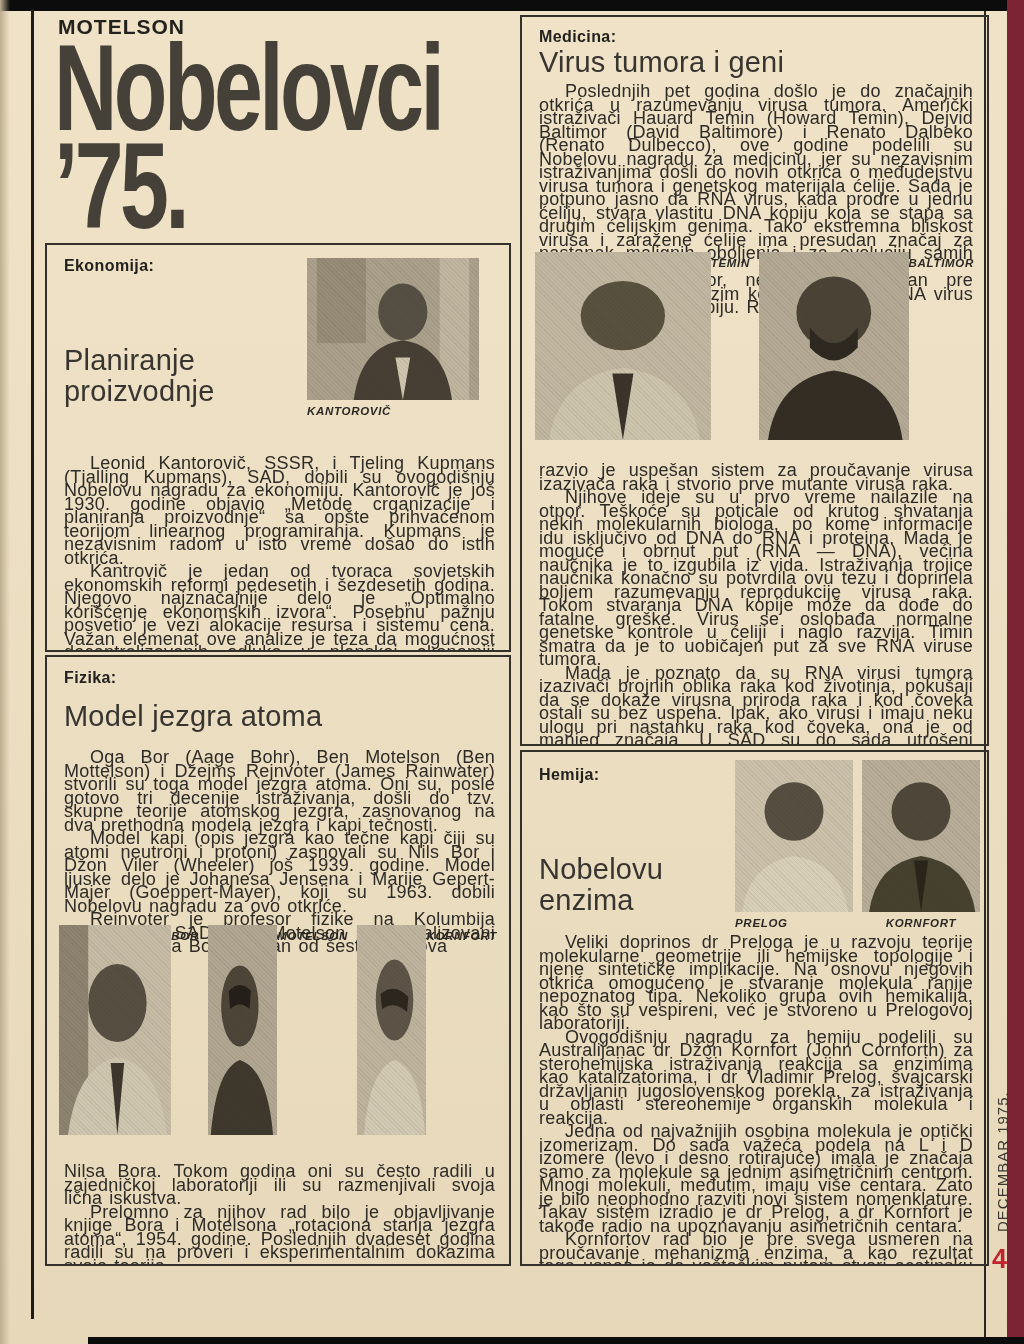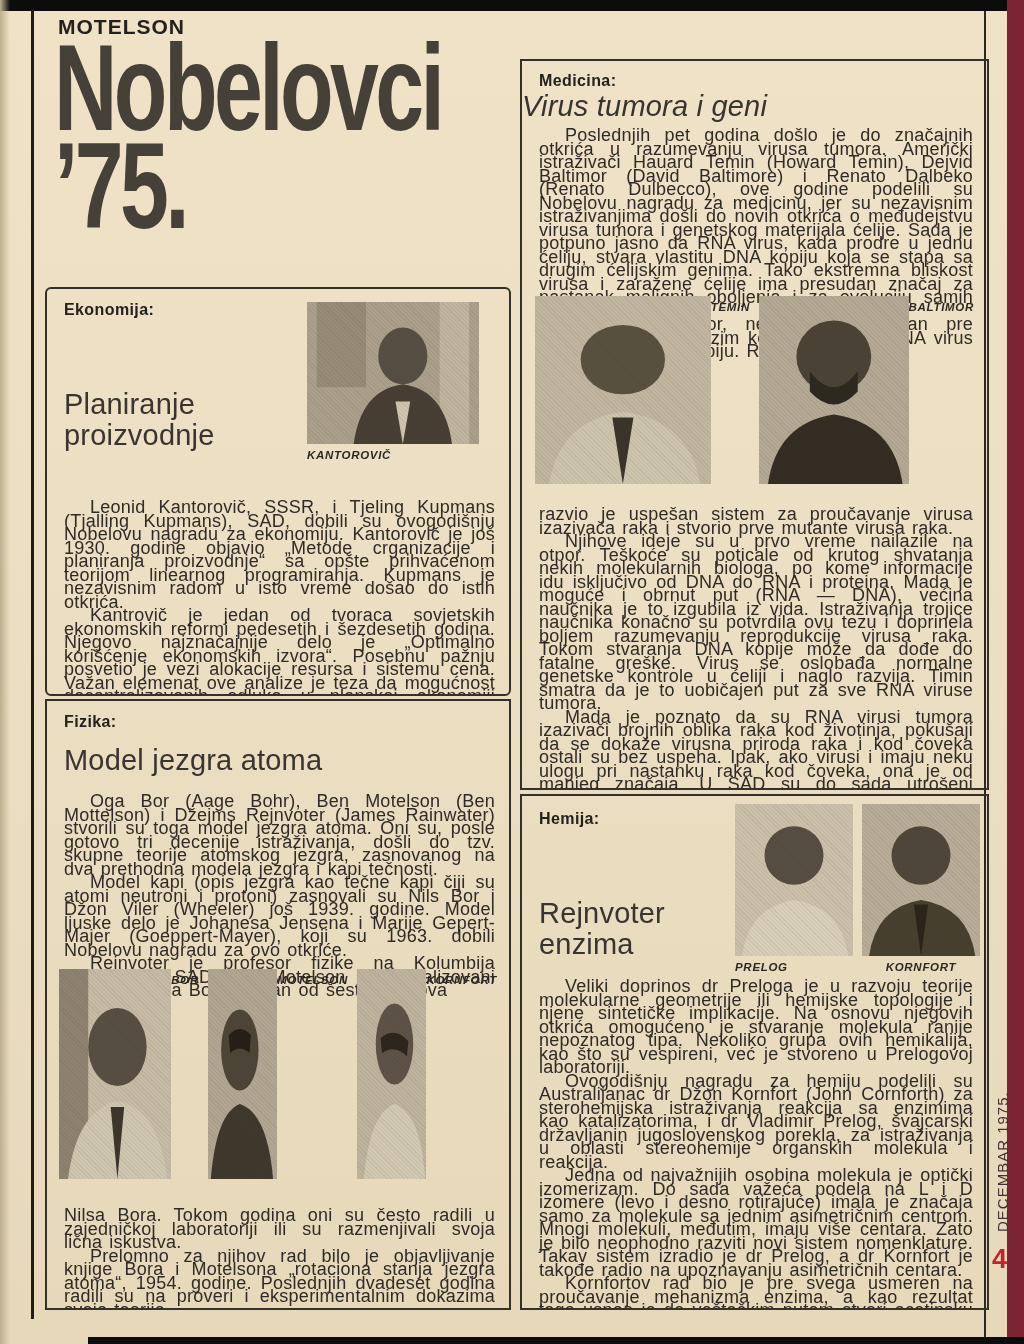--- a/index.html
+++ b/index.html
@@ -25,21 +25,21 @@
   }
   .page-number{position:absolute;left:992px;top:1244px;font-size:27px;font-weight:bold;color:var(--red);}
 
   .kicker{position:absolute;left:58px;top:15px;font-size:21px;font-weight:bold;letter-spacing:1px;color:#23211d;}
   .masthead{position:absolute;left:54px;top:40px;width:470px;}
   .masthead .t{
     font-size:122px;font-weight:bold;color:#454139;line-height:0.80;
     letter-spacing:-5px;transform:scaleX(0.72);transform-origin:left top;white-space:nowrap;
   }
 
-  .box{position:absolute;border:2px solid #34312b;overflow:hidden;margin-top:44px;}
+  .box{position:absolute;border:2px solid #34312b;overflow:hidden;}
   .sec-label{position:absolute;font-size:16px;font-weight:bold;letter-spacing:0.4px;color:#23211d;}
   .sec-heading{position:absolute;font-size:29px;font-weight:400;letter-spacing:0.2px;line-height:1.08;color:#38342f;}
 
   .para{position:absolute;}
   .para p{margin:0;text-indent:26px;text-align:justify;font-size:18px;line-height:13.5px;
     letter-spacing:0.25px;word-spacing:1.8px;color:#2e2b26;}
   .para p.cont{text-indent:0;}
 
   .photo-wrap{position:absolute;}
   .photo-row{position:absolute;display:flex;gap:9px;}
@@ -62,21 +62,21 @@
   <div class="right-rule"></div>
   <div class="maroon-strip"></div>
   <div class="bottombar"></div>
 
   <div class="kicker">MOTELSON</div>
   <div class="masthead">
     <div class="t">Nobelovci</div>
     <div class="t">’75.</div>
   </div>
 
-  <div class="box" style="left:45px;top:243px;width:462px;height:405px;border-radius:6px;">
+  <div class="box" style="left:45px;top:243px;width:462px;height:405px;">
     <div class="sec-label" style="left:17px;top:12px;">Ekonomija:</div>
     <div class="photo-wrap" style="left:260px;top:13px;width:172px;">
       <div class="photo shade-b" style="height:142px;">
         <svg viewBox="0 0 140 100" preserveAspectRatio="none">
           <rect x="0" y="0" width="140" height="100" fill="#aaa08b"></rect>
           <rect x="8" y="0" width="40" height="60" fill="#968c77"></rect>
           <rect x="108" y="0" width="24" height="100" fill="#c0b6a0"></rect>
           <circle cx="78" cy="38" r="20" fill="#564f43"></circle>
           <path d="M38 100 Q44 62 78 58 Q112 62 118 100 Z" fill="#473f34"></path>
           <path d="M72 70 L78 100 L84 70 Z" fill="#cfc5ae"></path>
@@ -139,21 +139,21 @@
       </div>
     </div>
     <div class="para" style="left:17px;right:14px;top:508px;">
       <p class="cont">Nilsa Bora. Tokom godina oni su često radili u zajedničkoj laboratoriji ili su razmenjivali svoja lična iskustva.</p>
       <p>Prelomno za njihov rad bilo je objavljivanje knjige Bora i Motelsona „rotaciona stanja jezgra atoma“, 1954. godine. Poslednjih dvadeset godina radili su na proveri i eksperimentalnim dokazima svoje teorije.</p>
     </div>
   </div>
 
   <div class="box" style="left:520px;top:15px;width:465px;height:727px;">
     <div class="sec-label" style="left:17px;top:11px;">Medicina:</div>
-    <div class="sec-heading" style="left:0;top:30px;font-style:italic;">Virus tumora i geni</div>
+    <div class="sec-heading" style="left:17px;top:30px;">Virus tumora i geni</div>
     <div class="para" style="left:17px;right:14px;top:68px;">
       <p>Poslednjih pet godina došlo je do značajnih otkrića u razumevanju virusa tumora. Američki istraživači Hauard Temin (Howard Temin), Dejvid Baltimor (David Baltimore) i Renato Dalbeko (Renato Dulbecco), ove godine podelili su Nobelovu nagradu za medicinu, jer su nezavisnim istraživanjima došli do novih otkrića o međudejstvu virusa tumora i genetskog materijala ćelije. Sada je potpuno jasno da RNA virus, kada prodre u jednu ćeliju, stvara vlastitu DNA kopiju koja se stapa sa drugim ćelijskim genima. Tako ekstremna bliskost virusa i zaražene ćelije ima presudan značaj za nastanak malignih oboljenja i za evoluciju samih virusa.</p>
       <p>Temin i Baltimor, nedelju dana jedan pre drugog, otkrili su enzim koji dopušta da RNA virus stvori svoju DNA kopiju. Renato Dalbeko</p>
     </div>
     <div class="photo-row" style="left:13px;right:13px;top:235px;">
       <div class="photo-cell">
         <div class="photo shade-a" style="height:188px;">
           <svg viewBox="0 0 100 130" preserveAspectRatio="none">
             <rect width="100" height="130" fill="#c1b7a1"></rect>
             <circle cx="50" cy="44" r="24" fill="#59513f"></circle>
@@ -199,21 +199,21 @@
         <svg viewBox="0 0 100 130" preserveAspectRatio="none">
           <rect width="100" height="130" fill="#b7ad98"></rect>
           <circle cx="50" cy="44" r="25" fill="#4f4739"></circle>
           <path d="M6 130 Q12 88 50 82 Q90 88 96 130 Z" fill="#46402f"></path>
           <path d="M44 86 L50 130 L56 86 Z" fill="#2a2419"></path>
         </svg>
       </div>
       <div class="cap" style="text-align:center;">KORNFORT</div>
     </div>
     <div class="sec-heading" style="left:17px;top:102px;">
-      <div>Rejnvoter</div>
+      <div>Nobelovu</div>
       <div>enzima</div>
     </div>
     <div class="para" style="left:17px;right:14px;top:184px;">
       <p>Veliki doprinos dr Preloga je u razvoju teorije molekularne geometrije ili hemijske topologije i njene sintetičke implikacije. Na osnovu njegovih otkrića omogućeno je stvaranje molekula ranije nepoznatog tipa. Nekoliko grupa ovih hemikalija, kao što su vespireni, već je stvoreno u Prelogovoj laboratoriji.</p>
       <p>Ovogodišnju nagradu za hemiju podelili su Australijanac dr Džon Kornfort (John Cornforth) za sterohemijska istraživanja reakcija sa enzimima kao katalizatorima, i dr Vladimir Prelog, švajcarski državljanin jugoslovenskog porekla, za istraživanja u oblasti stereohemije organskih molekula i reakcija.</p>
       <p>Jedna od najvažnijih osobina molekula je optički izomerizam. Do sada važeća podela na L i D izomere (levo i desno rotirajuće) imala je značaja samo za molekule sa jednim asimetričnim centrom. Mnogi molekuli, međutim, imaju više centara. Zato je bilo neophodno razviti novi sistem nomenklature. Takav sistem izradio je dr Prelog, a dr Kornfort je takođe radio na upoznavanju asimetričnih centara.</p>
       <p>Kornfortov rad bio je pre svega usmeren na proučavanje mehanizma enzima, a kao rezultat toga uspeo je da veštačkim putem stvori acetinsku kiselinu. Tokom istraživanja stvorio je i neke nove tehničke metode. Tako je dobijena potpuna stereohemija za različite mehanizme enzima i upotpunjena ranija saznanja dobijena iz drugih istraživanja kao što je kristalografija X-zracima.</p>
     </div>
   </div>
 

